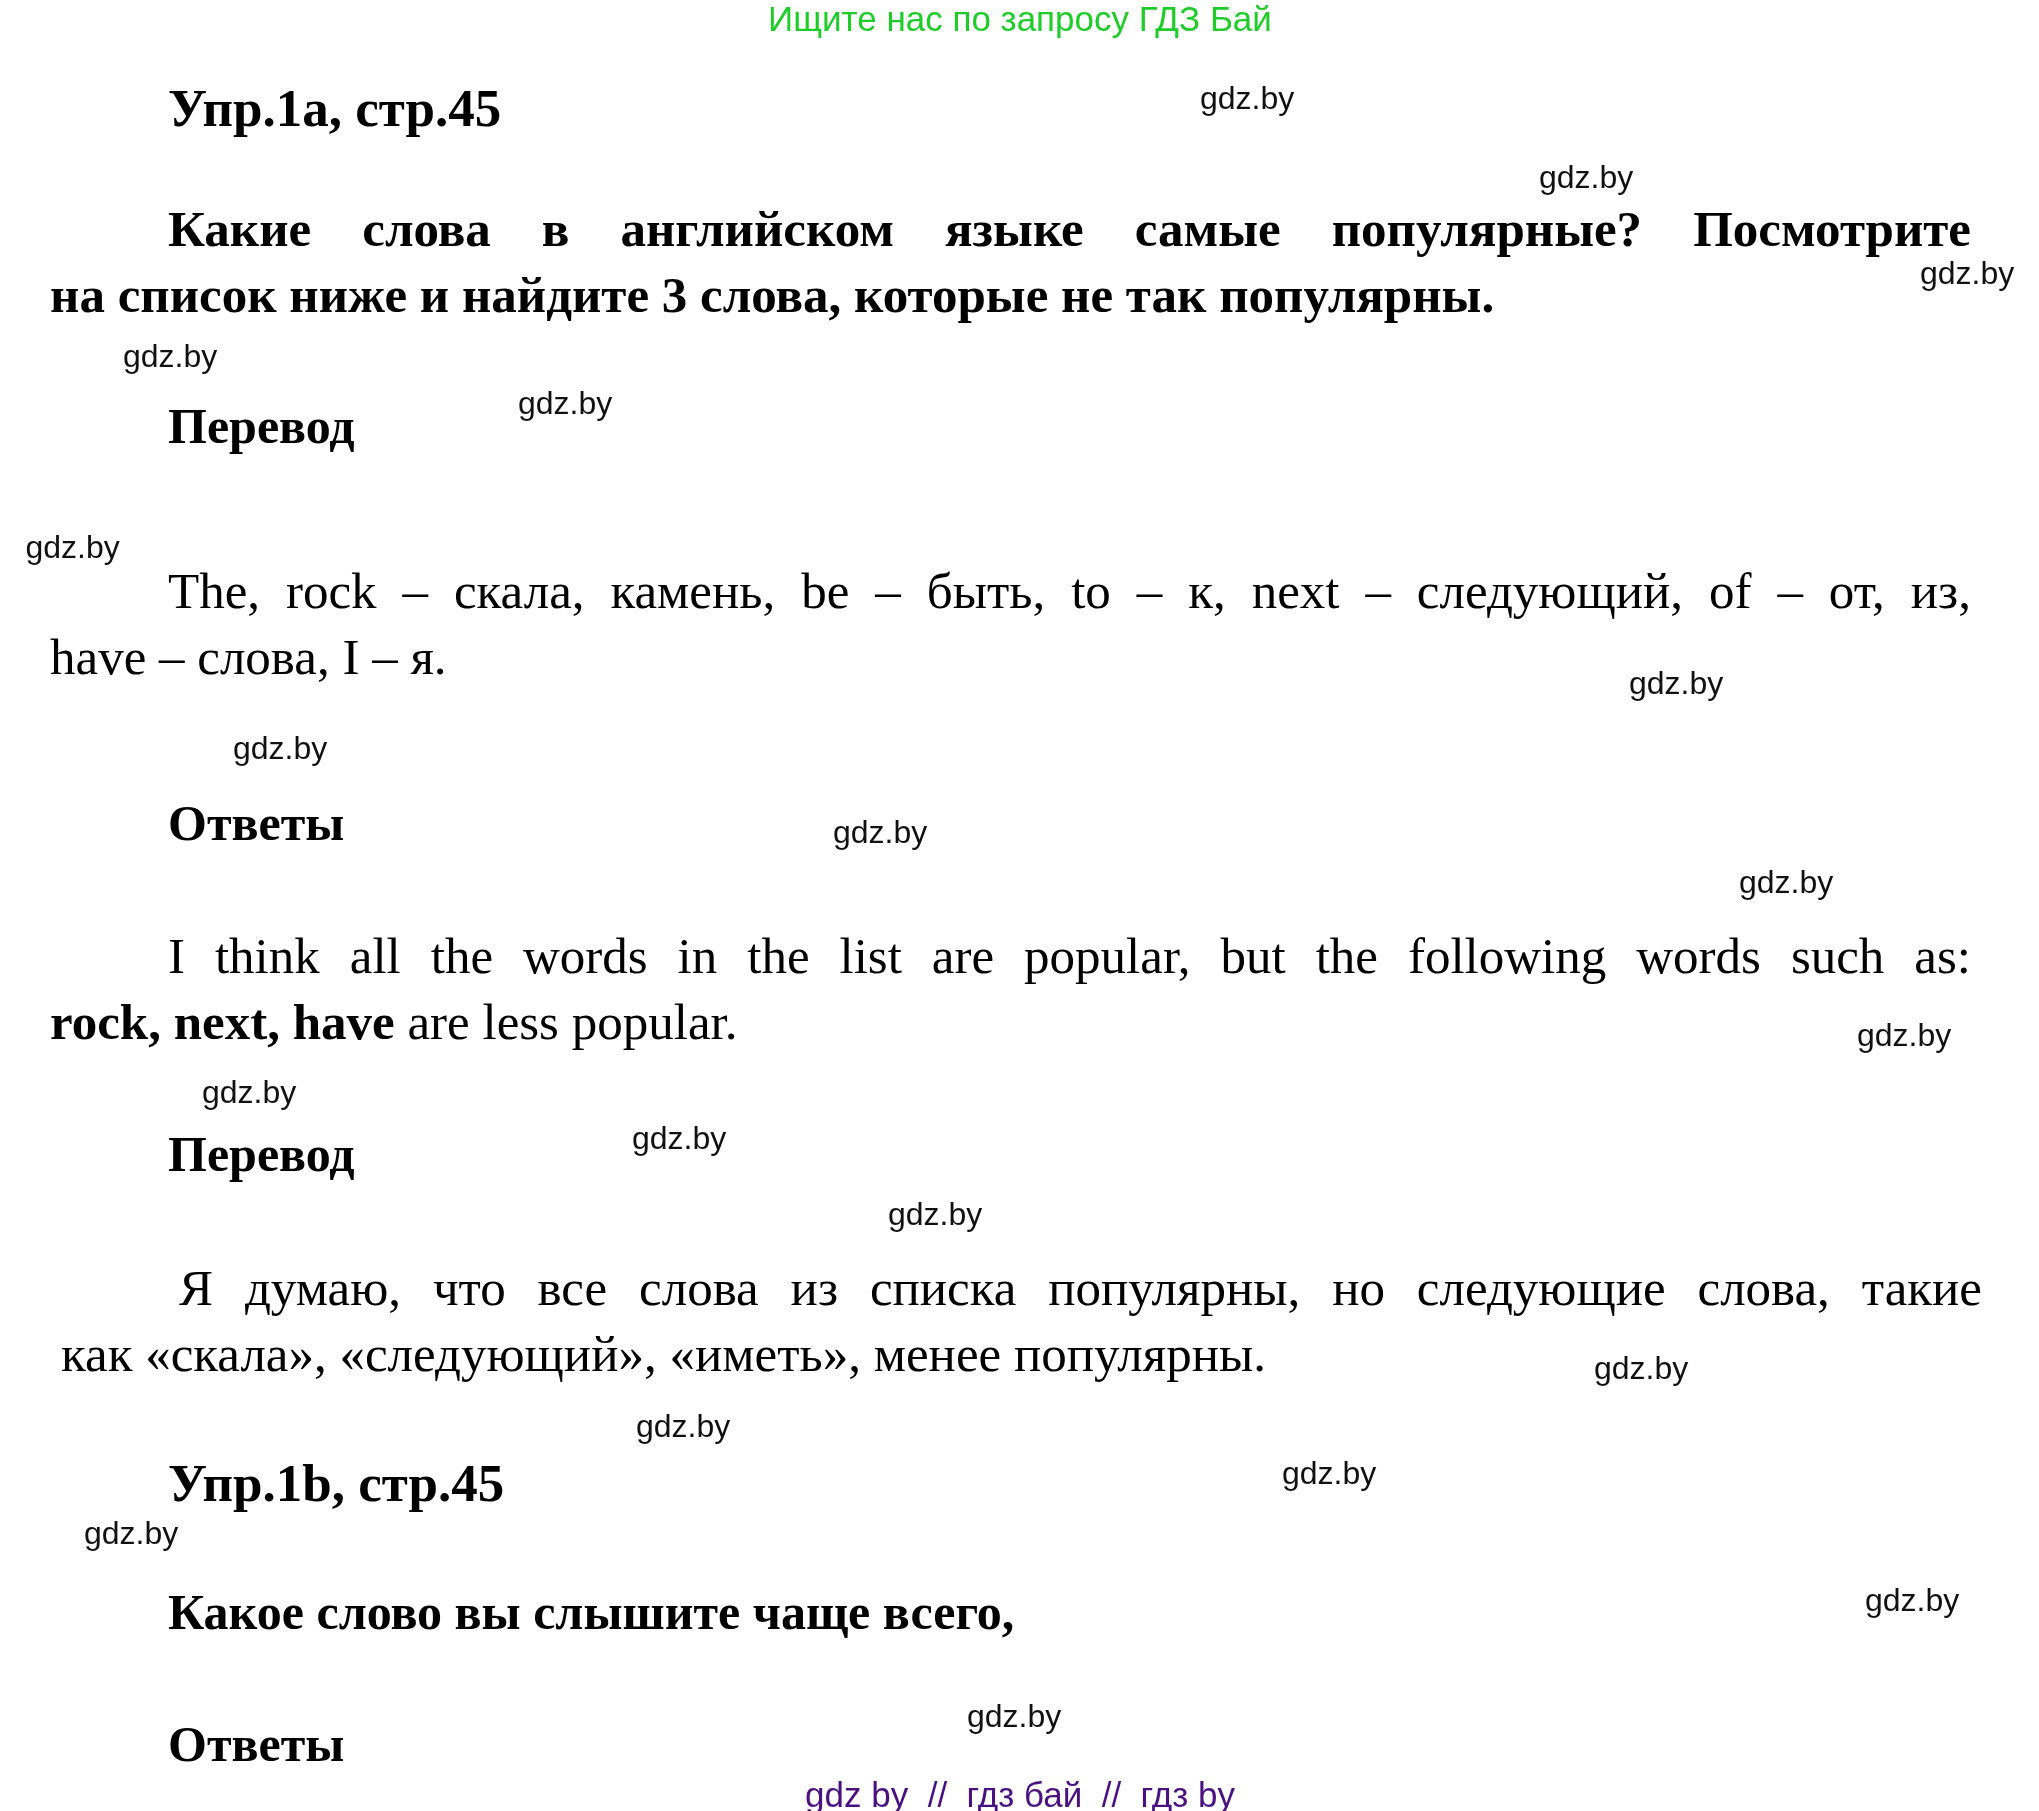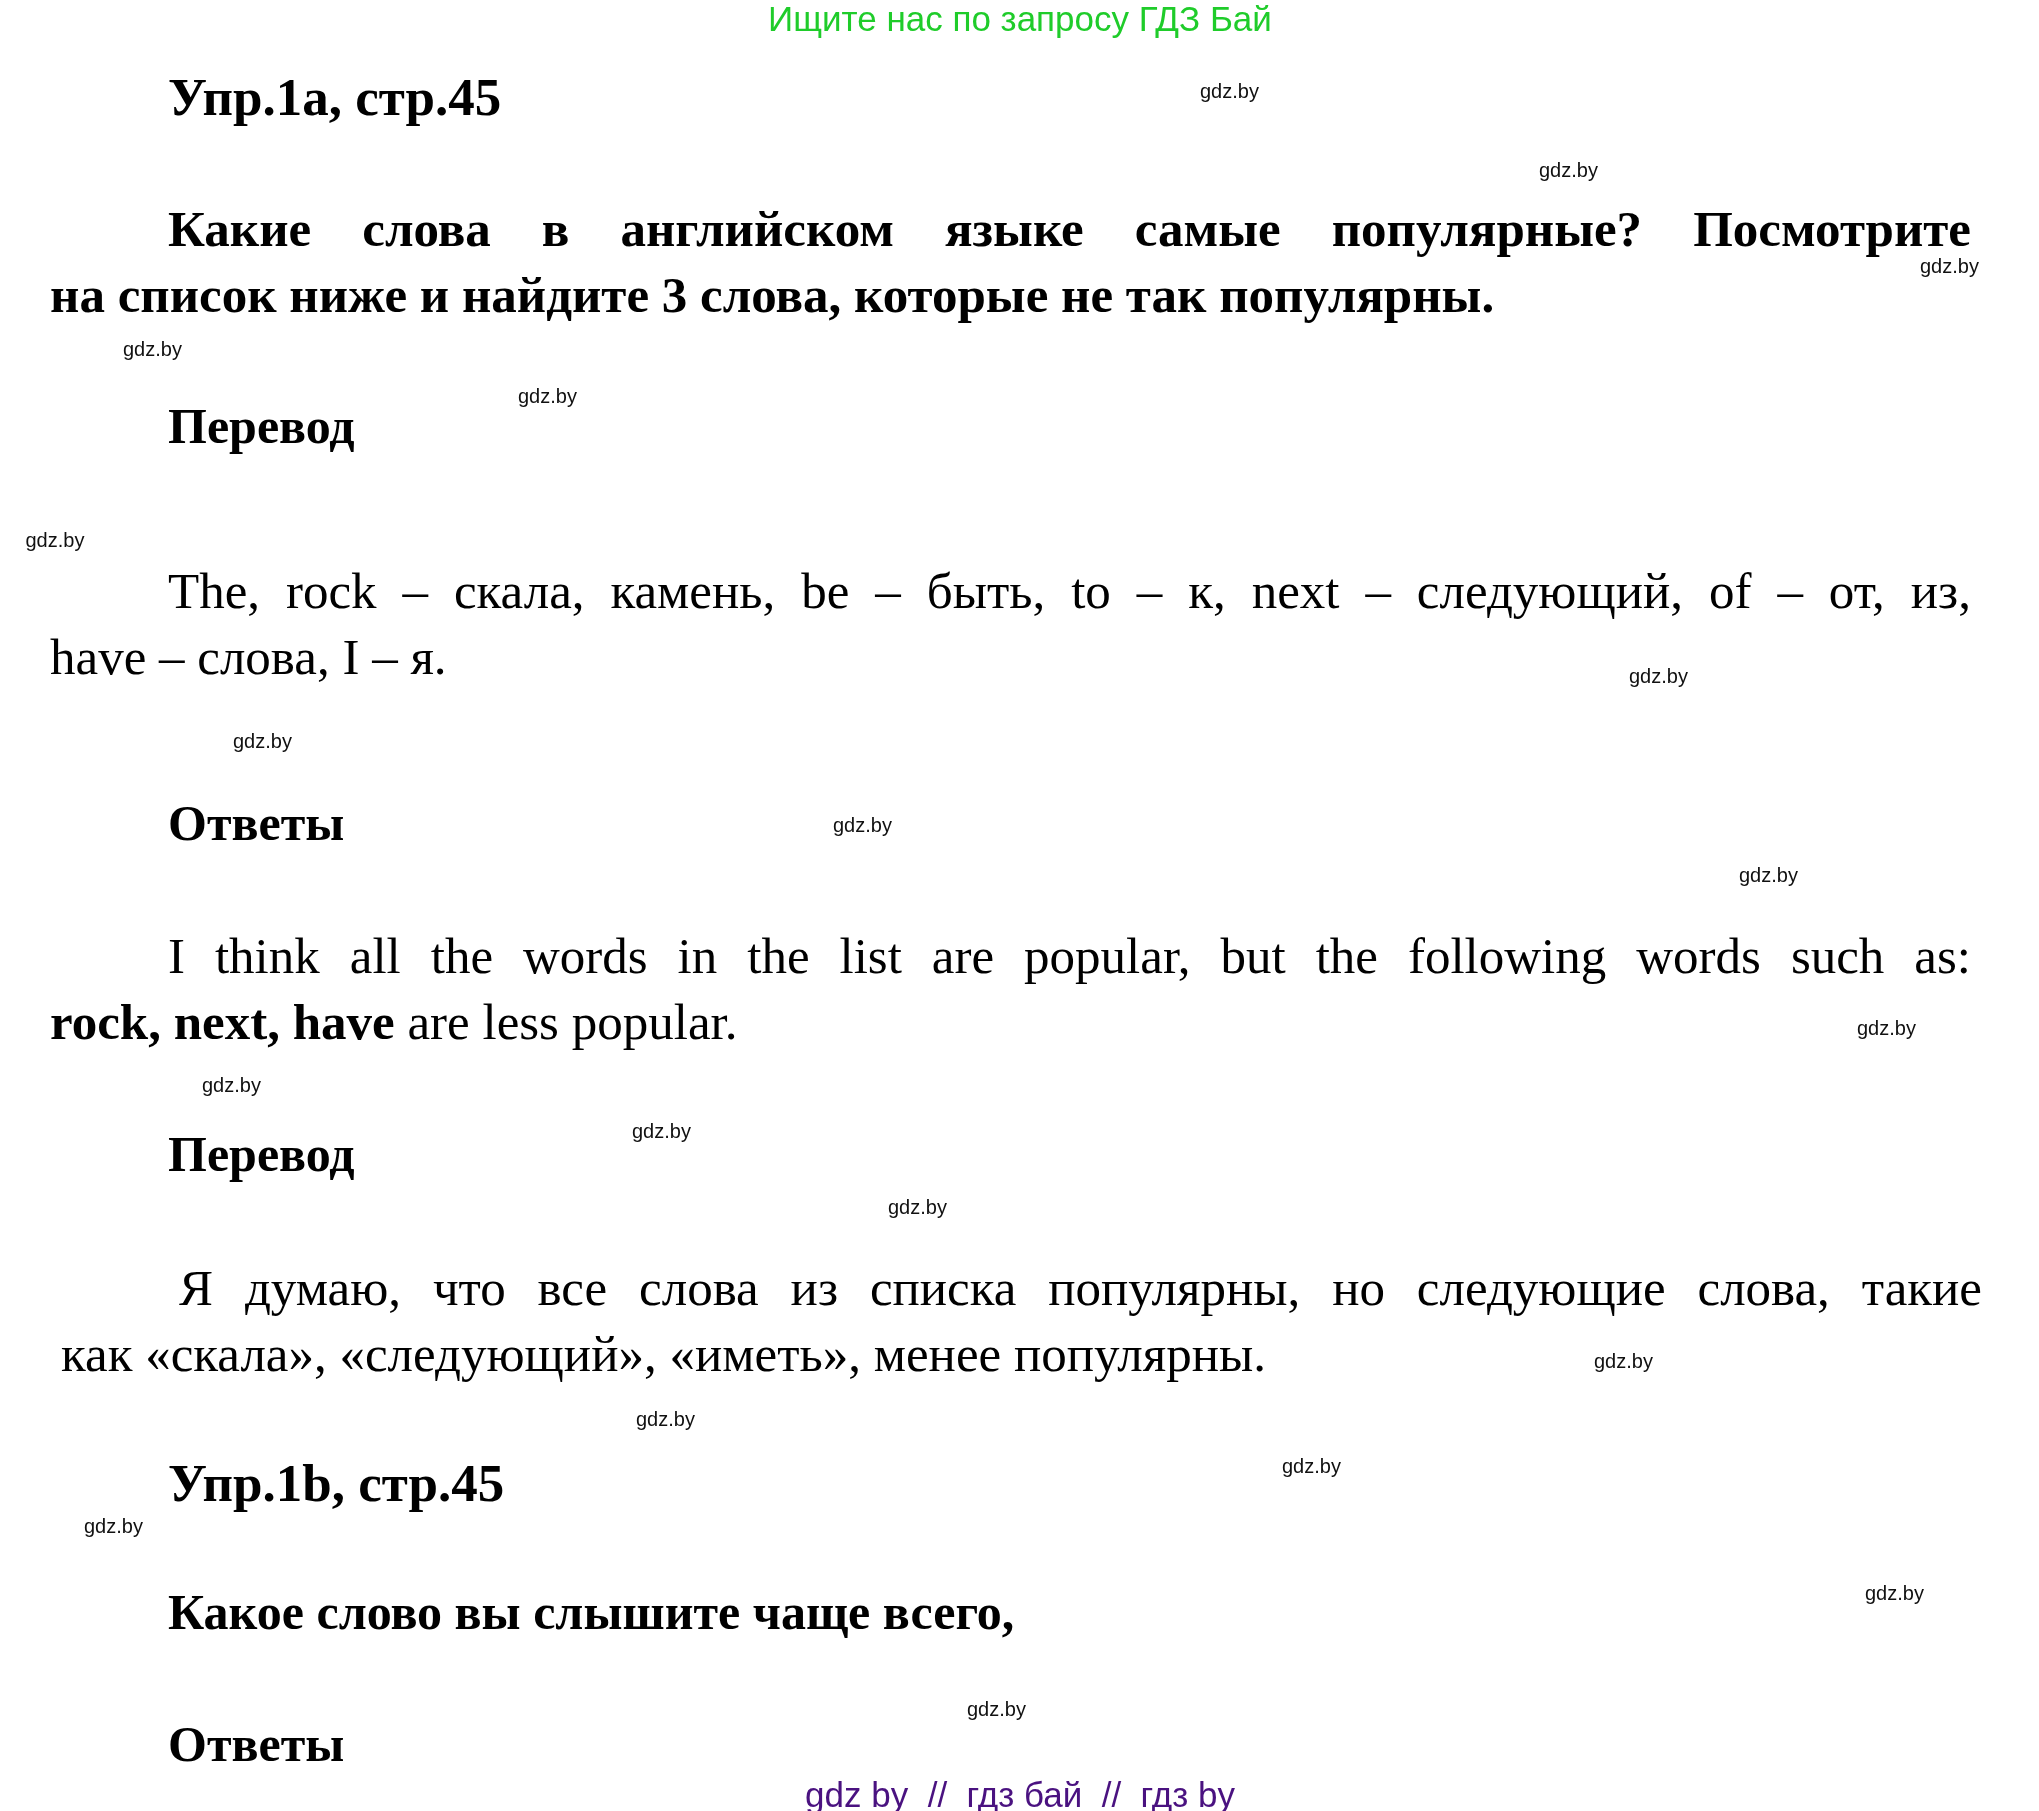--- a/index.html
+++ b/index.html
@@ -7,29 +7,29 @@
   .abs { position: absolute; white-space: nowrap; }
   .serif { font-family: "Liberation Serif", "DejaVu Serif", serif; color: #000; }
   .sans { font-family: Liberation Sans, sans-serif; }
   .top-banner { left: 0; width: 2040px; top: 0; text-align: center; font-size: 35px; line-height: 37px; color: #1fcc2a; }
   .bottom-banner { left: 0; width: 2040px; top: 1776px; text-align: center; font-size: 35px; line-height: 37px; color: #4a1280; }
   .title { font-size: 53px; font-weight: bold; }
   .heading { font-size: 50px; font-weight: bold; }
   .para { font-size: 51px; line-height: 66px; white-space: normal; text-align: justify; }
   .para .line { display: block; text-align-last: justify; }
   .para .line.last { text-align-last: left; }
-  .wm { font-size: 20px; color: #111; }
+  .wm { font-size: 32px; color: #111; }
   b { font-weight: bold; }
 </style>
 </head>
 <body>
 
 <div class="abs sans top-banner">Ищите нас по запросу ГДЗ Бай</div>
 
-<div class="abs serif title" style="left:168px; top:67px;">Упр.1a, стр.45</div>
+<div class="abs serif title" style="left:168px; top:78px;">Упр.1a, стр.45</div>
 
 <div class="abs serif para" style="left:50px; top:196px; width:1921px; font-weight:bold;">
   <span class="line" style="padding-left:118px;">Какие слова в английском языке самые популярные? Посмотрите</span>
   <span class="line last">на список ниже и найдите 3 слова, которые не так популярны.</span>
 </div>
 
 <div class="abs serif heading" style="left:168px; top:397px;">Перевод</div>
 
 <div class="abs serif para" style="left:50px; top:558px; width:1921px;">
   <span class="line" style="padding-left:118px;">The, rock – скала, камень, be – быть, to – к, next – следующий, of – от, из,</span>

